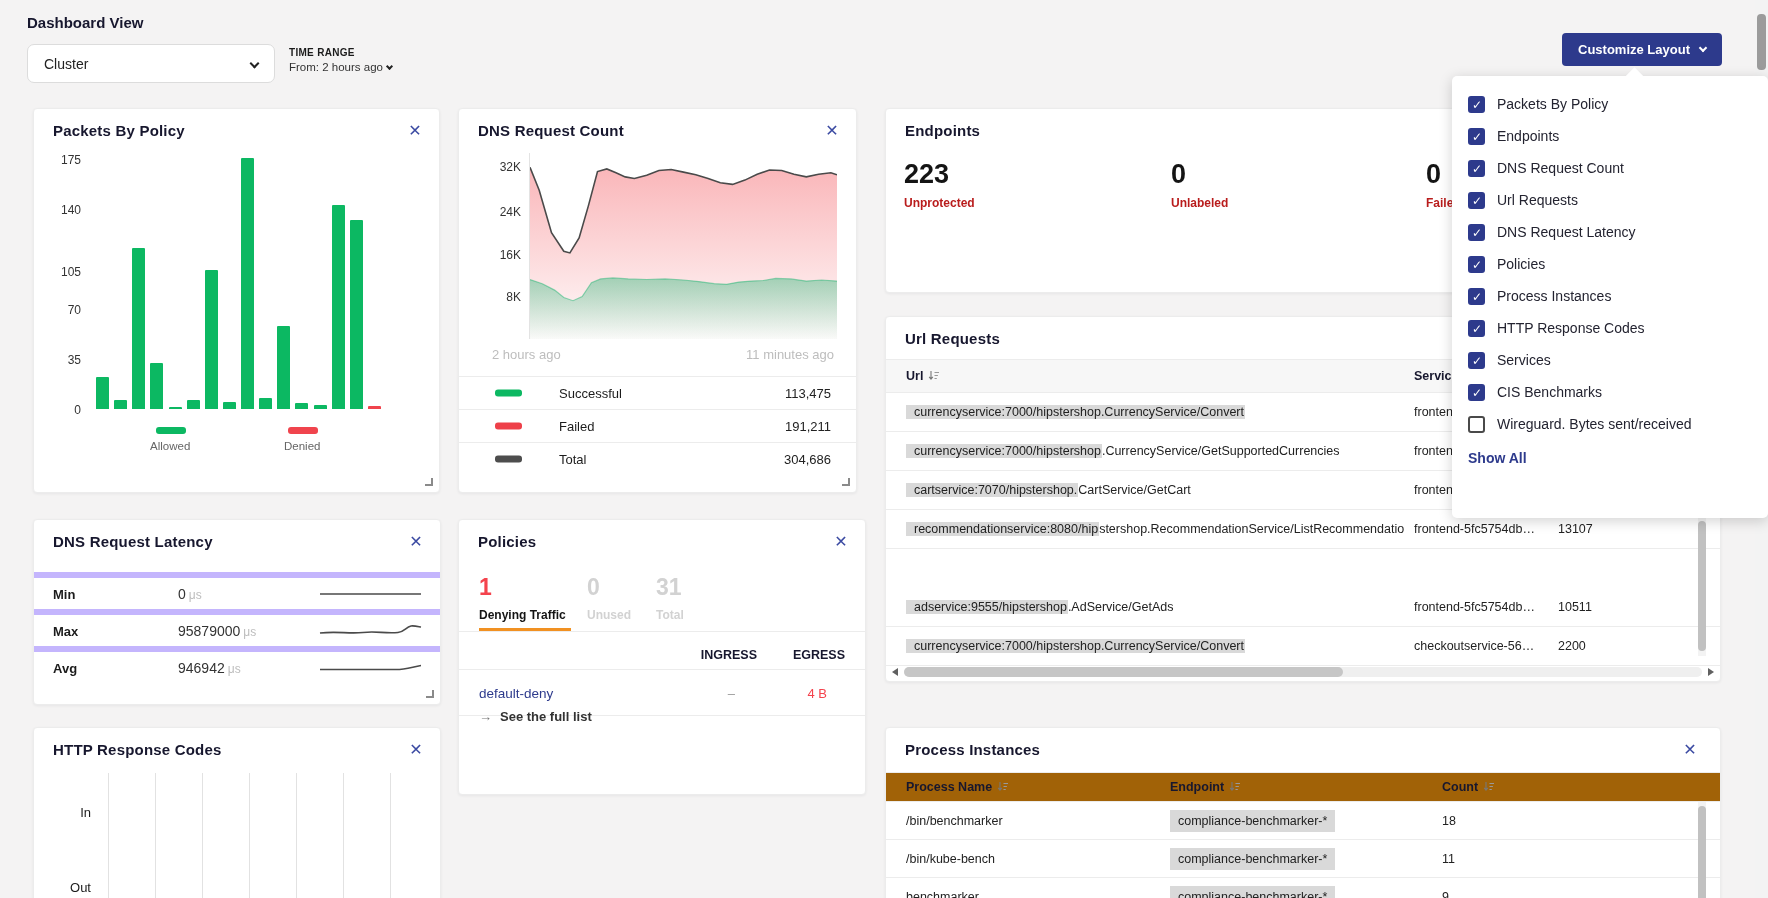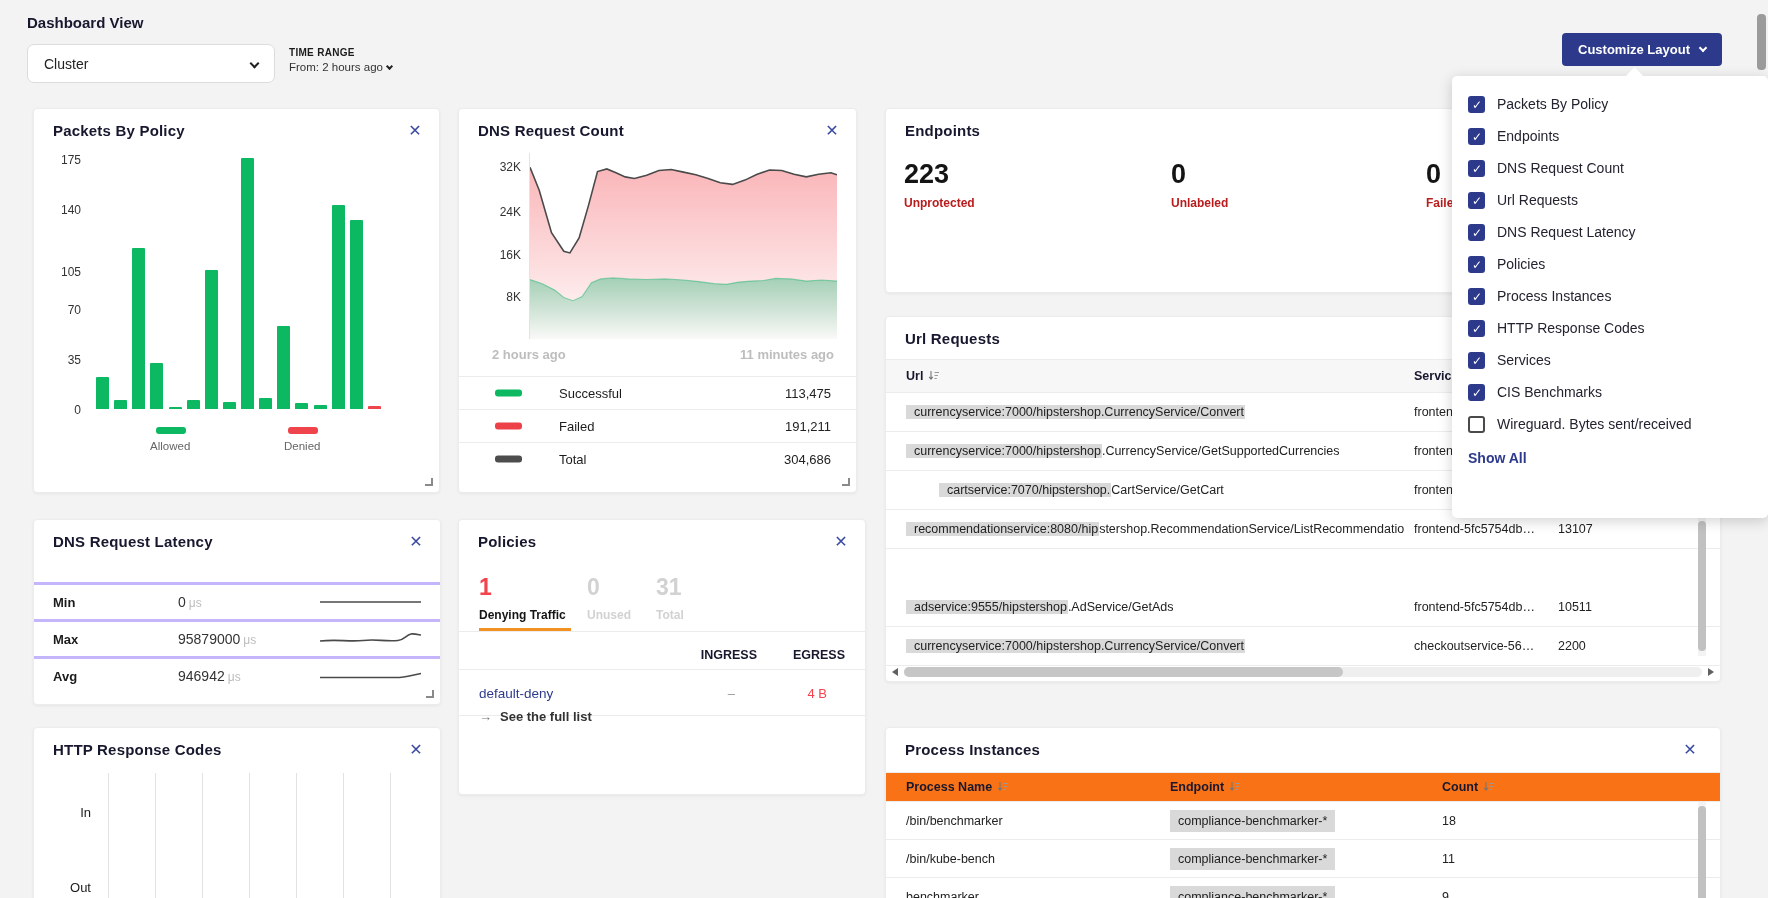--- a/index.html
+++ b/index.html
@@ -42,31 +42,31 @@
   .uchip{background:#d9d9d9;padding:4px 1px 4px 8px;}
   .urest{padding:4px 8px 4px 0;}
   
   .ytick{position:absolute;width:34px;text-align:right;font-size:12px;color:#333;}
   #pbp-bars{position:absolute;left:62px;top:49px;width:285px;height:251px;display:flex;align-items:flex-end;justify-content:space-between;}
   #pbp-bars .bar{width:13px;border-radius:1px 1px 0 0;}
   .legend-swatch{position:absolute;width:30px;height:7px;border-radius:3px;}
   .legend-lab{position:absolute;font-size:11.5px;color:#666;}
   
   #dns-plot{position:absolute;left:70px;top:44px;width:307px;height:186px;border-left:1px solid #e3e3e3;}
-  .xlab{position:absolute;top:238px;font-size:13px;color:#bdbdbd;font-weight:bold;}
+  .xlab{position:absolute;top:238px;font-size:13px;color:#bdbdbd;}
   .lrow{position:absolute;left:0;right:0;height:33px;border-top:1px solid #ececec;}
   .lsw{position:absolute;left:36px;top:50%;transform:translateY(-50%);width:27px;height:7px;border-radius:3px;}
   .llab{position:absolute;left:100px;top:50%;transform:translateY(-50%);font-size:13px;color:#1c1c1c;}
   .lval{position:absolute;right:25px;top:50%;transform:translateY(-50%);font-size:13px;color:#222;}
   
   .stat{position:absolute;top:52px;}
   .stat .sv{font-size:27px;font-weight:700;color:#141414;line-height:1;}
   .stat .sl{font-size:12px;font-weight:700;color:#b91c1c;margin-top:8px;}
   
-  .latrow{position:absolute;left:0;right:0;height:37px;border-top:3px solid #c4b5fd;margin-top:10px;}
+  .latrow{position:absolute;left:0;right:0;height:37px;border-top:6px solid #c4b5fd;}
   .latlab{position:absolute;left:19px;top:50%;transform:translateY(-50%);font-size:13px;font-weight:700;color:#1b1b1b;}
   .latval{position:absolute;left:144px;top:50%;transform:translateY(-50%);font-size:14px;color:#333;}
   .latval .unit{color:#bdbdbd;font-size:12px;margin-left:3px;}
   .spark{position:absolute;left:284px;top:50%;transform:translateY(-50%);}
   
   .pstat .pv{font-size:23px;font-weight:700;line-height:1;}
   .pstat .pl{font-size:12px;font-weight:700;margin-top:9px;white-space:nowrap;}
   
   .vgrid{position:absolute;top:45px;bottom:0;width:1px;background:#e2e2e2;}
   .rowlab{position:absolute;font-size:13px;color:#1b1b1b;text-align:right;width:40px;}
@@ -215,21 +215,21 @@
       <span class="cell dcell" style="left:20px;width:498px;overflow:hidden;"><span class="uchip">currencyservice:7000/hipstershop.CurrencyService/Convert</span><span class="urest"></span></span>
       <span class="cell dcell" style="left:528px;width:134px;overflow:hidden;">frontend-5fc5754db…</span>
       <span class="cell dcell" style="left:672px;"></span>
     </div>
     <div class="trow" style="top:115px;height:39px;">
       <span class="cell dcell" style="left:20px;width:498px;overflow:hidden;"><span class="uchip">currencyservice:7000/hipstershop</span><span class="urest">.CurrencyService/GetSupportedCurrencies</span></span>
       <span class="cell dcell" style="left:528px;width:134px;overflow:hidden;">frontend-5fc5754db…</span>
       <span class="cell dcell" style="left:672px;"></span>
     </div>
     <div class="trow" style="top:154px;height:39px;">
-      <span class="cell dcell" style="left:20px;width:498px;overflow:hidden;margin-left:33px;"><span class="uchip">cartservice:7070/hipstershop.</span><span class="urest">CartService/GetCart</span></span>
+      <span class="cell dcell" style="left:20px;width:498px;overflow:hidden;"><span class="uchip">cartservice:7070/hipstershop.</span><span class="urest">CartService/GetCart</span></span>
       <span class="cell dcell" style="left:528px;width:134px;overflow:hidden;">frontend-5fc5754db…</span>
       <span class="cell dcell" style="left:672px;"></span>
     </div>
     <div class="trow" style="top:193px;height:39px;">
       <span class="cell dcell" style="left:20px;width:498px;overflow:hidden;"><span class="uchip">recommendationservice:8080/hip</span><span class="urest">stershop.RecommendationService/ListRecommendations</span></span>
       <span class="cell dcell" style="left:528px;width:134px;overflow:hidden;">frontend-5fc5754db…</span>
       <span class="cell dcell" style="left:672px;">13107</span>
     </div>
     <div class="trow" style="top:271px;height:39px;">
       <span class="cell dcell" style="left:20px;width:498px;overflow:hidden;"><span class="uchip">adservice:9555/hipstershop</span><span class="urest">.AdService/GetAds</span></span>
@@ -319,21 +319,21 @@
     <div class="vgrid" style="left:168px;"></div>
     <div class="vgrid" style="left:215px;"></div>
     <div class="vgrid" style="left:262px;"></div>
     <div class="vgrid" style="left:309px;"></div>
     <div class="vgrid" style="left:356px;"></div>
   </div>
 
   <div class="card" style="left:885px;top:727px;width:836px;height:200px;">
     <div class="ctitle">Process Instances</div>
     <div class="xbtn" style="right:20px;top:12px;"></div>
-    <div class="thead" style="top:44px;height:30px;background:#f97316;">
+    <div class="thead" style="top:44px;height:30px;background:#a16207;">
       <span class="cell hcell" style="left:20px;"><span>Process Name</span><svg class="sorticon" width="12" height="11" viewBox="0 0 12 11">
             <path d="M3 1v8M1.2 6.8L3 9.2l1.8-2.4" stroke="#777" stroke-width="1.1" fill="none"></path>
             <path d="M6.5 2.5h4.5M6.5 5.5h3.4M6.5 8.5h2.3" stroke="#999" stroke-width="1.1"></path>
           </svg></span>
       <span class="cell hcell" style="left:284px;"><span>Endpoint</span><svg class="sorticon" width="12" height="11" viewBox="0 0 12 11">
             <path d="M3 1v8M1.2 6.8L3 9.2l1.8-2.4" stroke="#777" stroke-width="1.1" fill="none"></path>
             <path d="M6.5 2.5h4.5M6.5 5.5h3.4M6.5 8.5h2.3" stroke="#999" stroke-width="1.1"></path>
           </svg></span>
       <span class="cell hcell" style="left:556px;"><span>Count</span><svg class="sorticon" width="12" height="11" viewBox="0 0 12 11">
             <path d="M3 1v8M1.2 6.8L3 9.2l1.8-2.4" stroke="#777" stroke-width="1.1" fill="none"></path>

